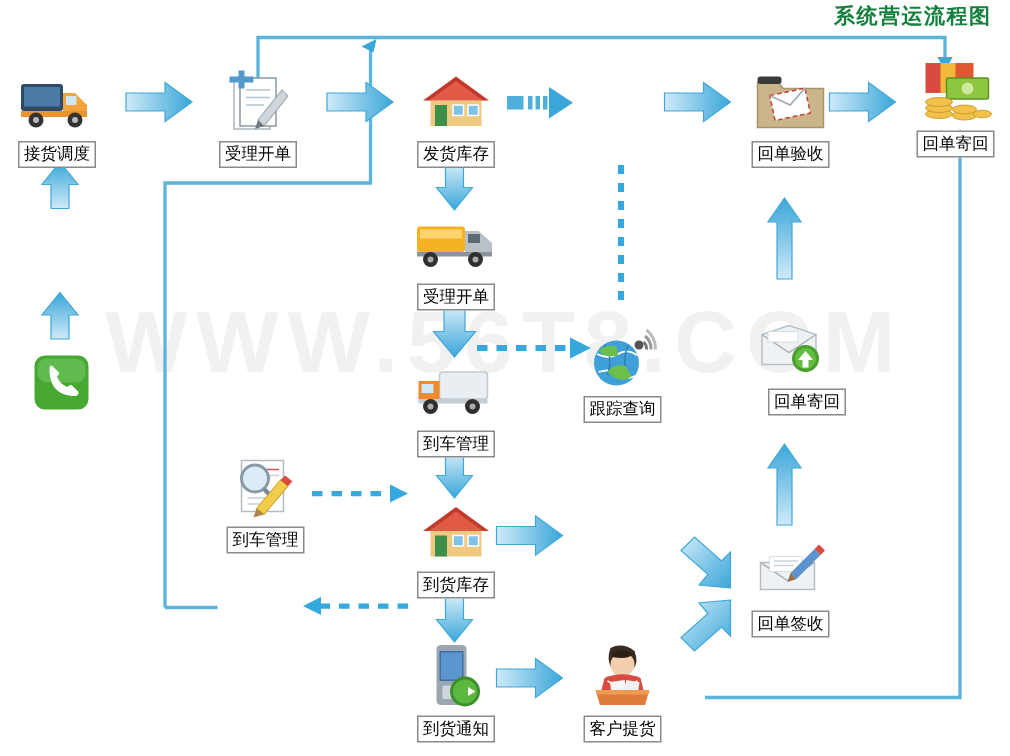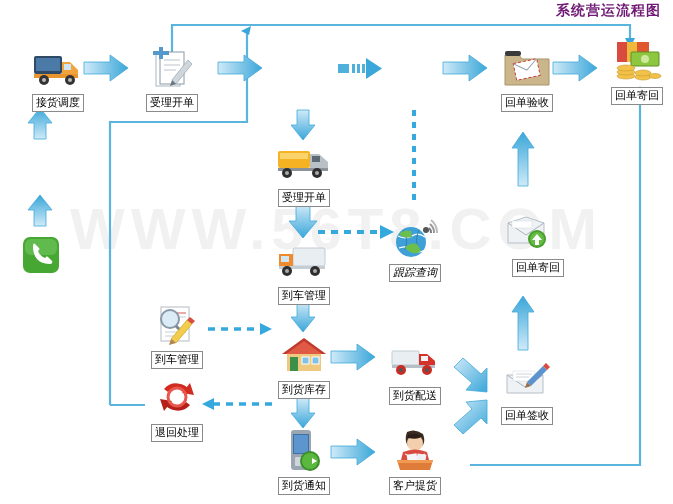--- a/index.html
+++ b/index.html
@@ -20,21 +20,21 @@
     letter-spacing:6px;
     font-family:"Liberation Sans",sans-serif;
     user-select:none;
     z-index:0;
   }
 
   .title{
     position:absolute;
     right:12px;top:2px;
     font-size:14px;font-weight:bold;
-    color:#701a75;
+    color:#15803d;
     letter-spacing:1px;
     font-family:Liberation Mono, monospace;
     z-index:6;
   }
 
   
   .node{position:absolute;width:74px;z-index:4;text-align:center;}
   .node .ico{height:46px;display:flex;align-items:center;justify-content:center;}
   .node .lbl{
     display:inline-block;
@@ -185,21 +185,21 @@
 
     <g>
       <polygon points="487,392 466,390 472,383 454,367 463,358 481,374 487,368" fill="url(#gDiag)" stroke="#3fa8d8" stroke-width="0.8"></polygon>
     </g>
 
     <g>
       <polygon points="487,400 466,402 472,409 454,425 463,434 481,418 487,424" fill="url(#gDiag)" stroke="#3fa8d8" stroke-width="0.8"></polygon>
     </g>
   </svg>
 
-  <div class="node" style="left:21px;top:45px;text-decoration:underline;">
+  <div class="node" style="left:1px;top:45px;text-decoration:underline;">
     <div class="ico">
       <svg width="52" height="40" viewBox="0 0 52 40">
         <rect x="2" y="8" width="28" height="18" rx="2" fill="#2e4a66"></rect>
         <rect x="4" y="10" width="24" height="13" fill="#4a7aa5"></rect>
         <path d="M30 14 h8 l8 8 v6 h-16 z" fill="#f2a33c"></path>
         <rect x="32" y="16" width="7" height="6" fill="#cfe6f5"></rect>
         <rect x="2" y="26" width="44" height="4" fill="#e8952e"></rect>
         <circle cx="12" cy="32" r="5" fill="#333"></circle>
           <circle cx="12" cy="32" r="2" fill="#bbb"></circle>
         <circle cx="38" cy="32" r="5" fill="#333"></circle>
@@ -229,20 +229,33 @@
         <line x1="16" y1="19" x2="32" y2="19" stroke="#b9c4cd"></line>
         <line x1="16" y1="24" x2="28" y2="24" stroke="#b9c4cd"></line>
         <path d="M5 5 h6 v-4 h4 v4 h6 v4 h-6 v4 h-4 v-4 h-6 z" fill="#5599cc"></path>
         <path d="M24 34 L40 14 l4 4 L28 38 z" fill="#cfd6dc" stroke="#98a3ad" stroke-width="0.7"></path>
         <path d="M24 34 l4 4 l-6 2 z" fill="#6b7781"></path>
       </svg>
     </div>
     <div class="lbl">受理开单</div>
   </div>
 
+  <div class="node" style="left:267px;top:45px;">
+    <div class="ico">
+      <svg width="52" height="42" viewBox="0 0 52 42">
+        <path d="M4 20 L26 4 L48 20 z" fill="#c0392b"></path>
+        <path d="M8 20 L26 7 L44 20 z" fill="#e05a46"></path>
+        <rect x="9" y="20" width="34" height="17" fill="#f0c981"></rect>
+        <rect x="12" y="23" width="8" height="14" fill="#3e8f4a"></rect>
+        <rect x="24" y="23" width="7" height="7" fill="#7fc2e8" stroke="#fff"></rect>
+        <rect x="34" y="23" width="7" height="7" fill="#7fc2e8" stroke="#fff"></rect>
+      </svg>
+    </div>
+    <div class="lbl">发货库存</div>
+  </div>
 
 
   <div class="node" style="left:490px;top:45px;">
     <div class="ico">
       <svg width="50" height="42" viewBox="0 0 50 42">
         <path d="M3 8 h14 l3 4 h27 v26 h-44 z" fill="#cbb68b" stroke="#a8936a"></path>
         <rect x="3" y="4" width="16" height="5" rx="2" fill="#3a3a3a"></rect>
         <g transform="rotate(-12 25 24)">
           <rect x="13" y="14" width="24" height="17" fill="#fff" stroke="#c4423a" stroke-dasharray="3,2"></rect>
           <path d="M13 14 L25 23 L37 14" fill="none" stroke="#9aa5ae"></path>
@@ -283,21 +296,21 @@
         <rect x="2" y="24" width="50" height="3" fill="#8b9299"></rect>
         <circle cx="11" cy="29" r="5" fill="#2f2f2f"></circle>
           <circle cx="11" cy="29" r="2" fill="#aaa"></circle>
         <circle cx="41" cy="29" r="5" fill="#2f2f2f"></circle>
           <circle cx="41" cy="29" r="2" fill="#aaa"></circle>
       </svg>
     </div>
     <div class="lbl">受理开单</div>
   </div>
 
-  <div class="node" style="left:378px;top:215px;font-style:italic;">
+  <div class="node" style="left:378px;top:215px;">
     <div class="ico">
       <svg width="52" height="44" viewBox="0 0 52 44">
         <circle cx="22" cy="26" r="15" fill="#3fa0d8"></circle>
         <path d="M9 20 q8 4 14 0 q6-4 13 1 M10 32 q9-3 14 2 q5 4 12 0" stroke="#fff" fill="none" stroke-width="1.2"></path>
         <path d="M14 14 q6 8 2 20 M30 14 q-5 10 0 22" stroke="#2e7fae" fill="none" stroke-width="1"></path>
         <path d="M16 32 q4-6 12-4 l4 7 q-7 6-16 -3z" fill="#6cbf4a"></path>
         <path d="M10 18 q5-5 12-3 l1 6 q-8 2-13 -3z" fill="#6cbf4a"></path>
         <circle cx="37" cy="14" r="3" fill="#555"></circle>
         <path d="M40 12 a6 6 0 0 1 2 5" stroke="#777" fill="none" stroke-width="2"></path>
         <path d="M41 8 a11 11 0 0 1 4 9" stroke="#999" fill="none" stroke-width="2"></path>
@@ -362,48 +375,21 @@
         <path d="M8 20 L26 7 L44 20 z" fill="#e05a46"></path>
         <rect x="9" y="20" width="34" height="17" fill="#f0c981"></rect>
         <rect x="12" y="23" width="8" height="14" fill="#3e8f4a"></rect>
         <rect x="24" y="23" width="7" height="7" fill="#7fc2e8" stroke="#fff"></rect>
         <rect x="34" y="23" width="7" height="7" fill="#7fc2e8" stroke="#fff"></rect>
       </svg>
     </div>
     <div class="lbl">到货库存</div>
   </div>
 
-  <div class="node" style="left:378px;top:338px;">
-    <div class="ico">
-      <svg width="52" height="36" viewBox="0 0 52 36">
-        <rect x="3" y="8" width="27" height="14" rx="1" fill="#e9eef2" stroke="#c3ccd3"></rect>
-        <path d="M30 11 h8 l8 7 v4 h-16 z" fill="#d4322a"></path>
-        <rect x="32" y="13" width="7" height="5" fill="#f0f4f7"></rect>
-        <rect x="3" y="22" width="43" height="3" fill="#b7bfc6"></rect>
-        <circle cx="12" cy="27" r="5" fill="#c92c24"></circle>
-          <circle cx="12" cy="27" r="2" fill="#555"></circle>
-        <circle cx="38" cy="27" r="5" fill="#c92c24"></circle>
-          <circle cx="38" cy="27" r="2" fill="#555"></circle>
-      </svg>
-    </div>
-    <div class="lbl">到货配送</div>
-  </div>
-
-  <div class="node" style="left:140px;top:375px;">
-    <div class="ico">
-      <svg width="46" height="42" viewBox="0 0 46 42">
-        <path d="M10 12 a15 13 0 0 1 26 2 l-6 2 a9 8 0 0 0 -16 -1 z" fill="#d12b22"></path>
-        <polygon points="36,6 40,18 28,16" fill="#d12b22"></polygon>
-        <path d="M36 28 a15 13 0 0 1 -26 -2 l6 -2 a9 8 0 0 0 16 1 z" fill="#b5211a"></path>
-        <polygon points="10,34 6,22 18,24" fill="#b5211a"></polygon>
-        <path d="M14 20 a9 9 0 0 1 18 0 a9 9 0 0 1 -18 0z" fill="none" stroke="#e8564c" stroke-width="3"></path>
-      </svg>
-    </div>
-    <div class="lbl">退回处理</div>
-  </div>
+
 
   <div class="node" style="left:490px;top:358px;">
     <div class="ico">
       <svg width="52" height="40" viewBox="0 0 52 40">
         <path d="M6 14 h36 v18 h-36 z" fill="#eef2f5" stroke="#b6bfc7"></path>
         <path d="M6 14 L24 26 L42 14" fill="none" stroke="#a9b3bb"></path>
         <path d="M12 10 h22 v10 h-22z" fill="#fff" stroke="#ccd4da" stroke-width="0.5"></path>
         <line x1="15" y1="13" x2="31" y2="13" stroke="#cdd5db"></line>
         <line x1="15" y1="16" x2="28" y2="16" stroke="#cdd5db"></line>
         <path d="M26 21 L42 5 l4 4 L30 25 z" fill="#5c93cf"></path>

